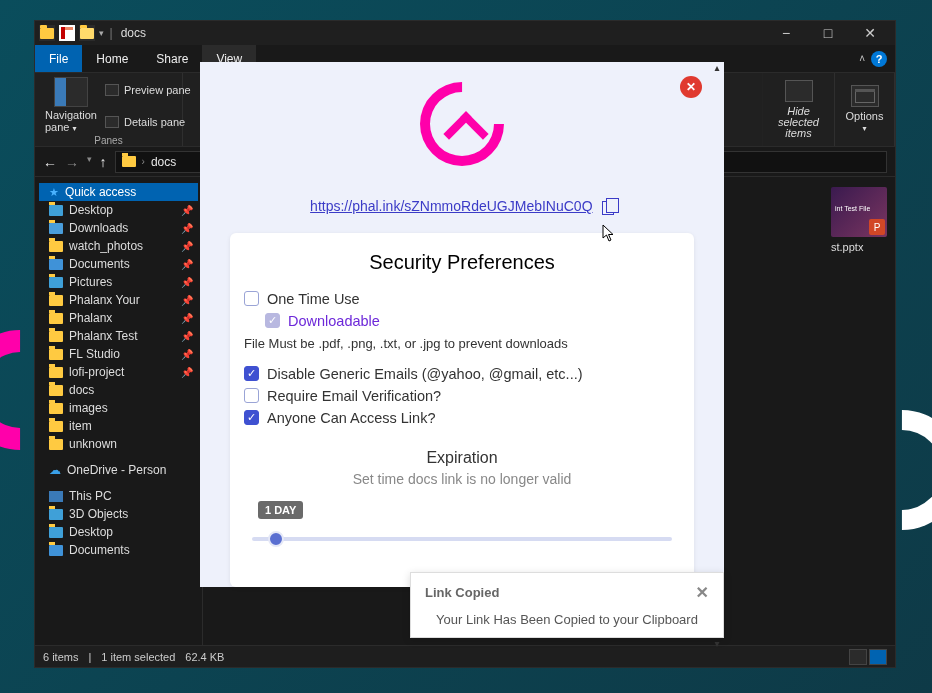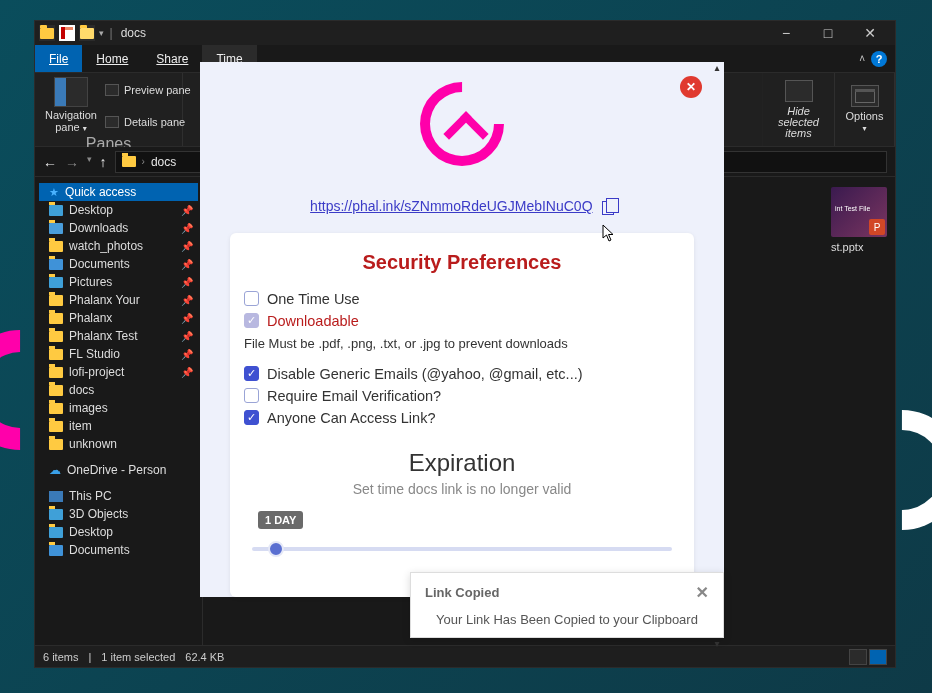--- a/index.html
+++ b/index.html
@@ -79,21 +79,20 @@
   border-bottom: 1px solid #2b2b2b;
   position: relative;
 }
 .tab {
   padding: 12px 14px;
   display: flex;
   align-items: center;
   color: #eee;
   font-size: 12px;
   cursor: default;
-  text-decoration: underline;
 }
 .tab.file {
   background: #0063b1;
   color: #fff;
 }
 .tab.view {
   background: #2b2b2b;
 }
 .tabs .spacer { flex:1; }
 .ribbon-help { padding: 0 8px; display:flex; align-items:center; gap:6px; }
@@ -108,21 +107,21 @@
   font-size: 11px;
   color:#ddd;
 }
 .ribbon-group {
   border-right: 1px solid #2f2f2f;
   padding: 4px 10px;
   display: flex;
   flex-direction: column;
   justify-content: space-between;
 }
-.ribbon-group .group-label { text-align:center; color:#aaa; font-size:16px; }
+.ribbon-group .group-label { text-align:center; color:#aaa; font-size:10px; }
 .ribbon-group .group-body { display:flex; align-items:center; gap:8px; flex:1; }
 .rg-icon-big { width:34px; height:30px; background:#2b2b2b; border:1px solid #434343; display:block; margin:0 auto 2px; }
 .pane-lines { display:flex; flex-direction:column; gap:20px; justify-content:center; }
 .pane-line { display:flex; align-items:center; gap:5px; white-space:nowrap;}
 
 .navrow {
   height: 30px;
   background: #191919;
   display:flex;
   align-items:center;
@@ -218,30 +217,30 @@
 .copy-icon { display:inline-block; vertical-align:middle; margin-left:6px; width:12px; height:14px; border:1.5px solid #3b3bc7; position:relative;}
 .copy-icon::after { content:""; position:absolute; top:-4px; left:3px; width:11px; height:13px; border:1.5px solid #3b3bc7; background:#eef1fb;}
 .cursor-default {
   position:absolute; top:162px; left:402px; width:14px; height:18px; z-index:20;
 }
 .cursor-default svg { display:block; }
 .modal-card {
   background:#fff; border-radius:6px; box-shadow:0 1px 4px rgba(0,0,0,0.08); margin: 0 auto; width:464px; padding:18px 14px 30px; color:#333;
   position:relative;
 }
-.modal-card h2 { text-align:center; font-size:20px; font-weight:700; color:#b91c1c; margin-bottom:14px;}
+.modal-card h2 { text-align:center; font-size:20px; font-weight:400; color:#000000; margin-bottom:14px;}
 .opt-row { display:flex; align-items:center; gap:8px; font-size:14.5px; color:#333; padding:3px 0;}
-.opt-row.disabled { color:#b91c1c;}
+.opt-row.disabled { color:#6d28d9;margin-left:21px;}
 .cbox { width:15px; height:15px; border:1.5px solid #9aa4d6; border-radius:3px; display:inline-flex; align-items:center; justify-content:center; flex-shrink:0;}
 .cbox.checked { background:#3f51d1; border-color:#3f51d1; color:#fff; font-size:11px;}
 .cbox.checked::after { content:"✓"; }
 .cbox.disabled { border-color:#d0d0e0; background:#e9e9f3;}
 .cbox.disabled.checked { background:#b8b8e0; border-color:#b8b8e0; color:#fff;}
 .note { font-size:13px; color:#333; margin:4px 0 12px 0;}
-.exp-h { text-align:center; font-size:24px; font-weight:400; margin-top:20px; color:#333;}
+.exp-h { text-align:center; font-size:16px; font-weight:400; margin-top:20px; color:#333;}
 .exp-sub { text-align:center; color:#888; font-size:14px; margin-top:4px;}
 .slider-wrap { margin-top:20px; position:relative; padding:0 4px; height:50px;}
 .slider-tooltip { position:absolute; top:-6px; left:14px; background:#6a6a6a; color:#fff; font-size:11px; font-weight:bold; padding:3px 7px; border-radius:3px;}
 .slider-tooltip::after { content:""; position:absolute; bottom:-5px; left:50%; transform:translateX(-50%); border:5px solid transparent; border-top-color:#6a6a6a;}
 .slider-track { position:absolute; top:30px; left:8px; right:8px; height:4px; background:#d6dbf2; border-radius:2px;}
 .slider-thumb { position:absolute; top:24px; left:24px; width:16px; height:16px; background:#5a6fd1; border-radius:50%; border:2px solid #e5e8f7;}
 .toast {
   position:absolute; bottom:14px; right:0; width:314px; background:#fff; border:1px solid #ddd; box-shadow:0 2px 8px rgba(0,0,0,0.15); z-index:30;
   padding:10px 14px;
 }
@@ -281,32 +280,32 @@
       <div class="win-btn">−</div>
       <div class="win-btn">□</div>
       <div class="win-btn close">✕</div>
     </div>
   </div>
 
   <div class="tabs">
     <div class="tab file">File</div>
     <div class="tab">Home</div>
     <div class="tab">Share</div>
-    <div class="tab view">Time</div>
+    <div class="tab view">View</div>
     <div class="spacer"></div>
     <div class="ribbon-help">
       <span class="caret-up">˄</span>
       <span class="help-circle">?</span>
     </div>
   </div>
 
   <div class="ribbon">
     <div class="ribbon-group" style="width:148px;">
       <div class="group-body">
-        <div style="text-align:center;">
+        <div style="">
           <span class="rg-icon-big" style="background:linear-gradient(to right,#3a7ab8 0 35%,#2b2b2b 35%);"></span>
           <div style="line-height:12px;"><span>Navigation pane</span> <span style="font-size:8px;">▾</span></div>
         </div>
         <div class="pane-lines">
           <div class="pane-line">
               <span style="width:14px;height:12px;background:#2b2b2b;border:1px solid #555;display:inline-block;"></span>
               <span>Preview pane</span>
             </div>
           <div class="pane-line">
               <span style="width:14px;height:12px;background:#2b2b2b;border:1px solid #555;display:inline-block;"></span>

